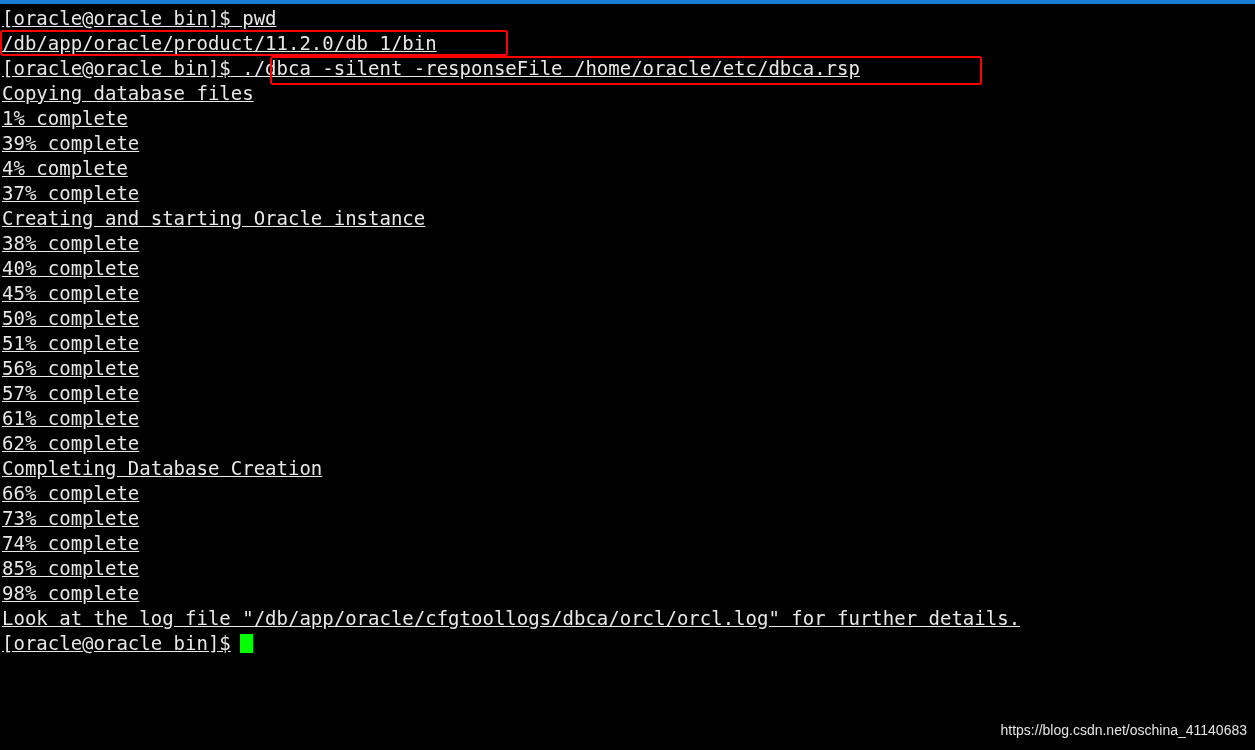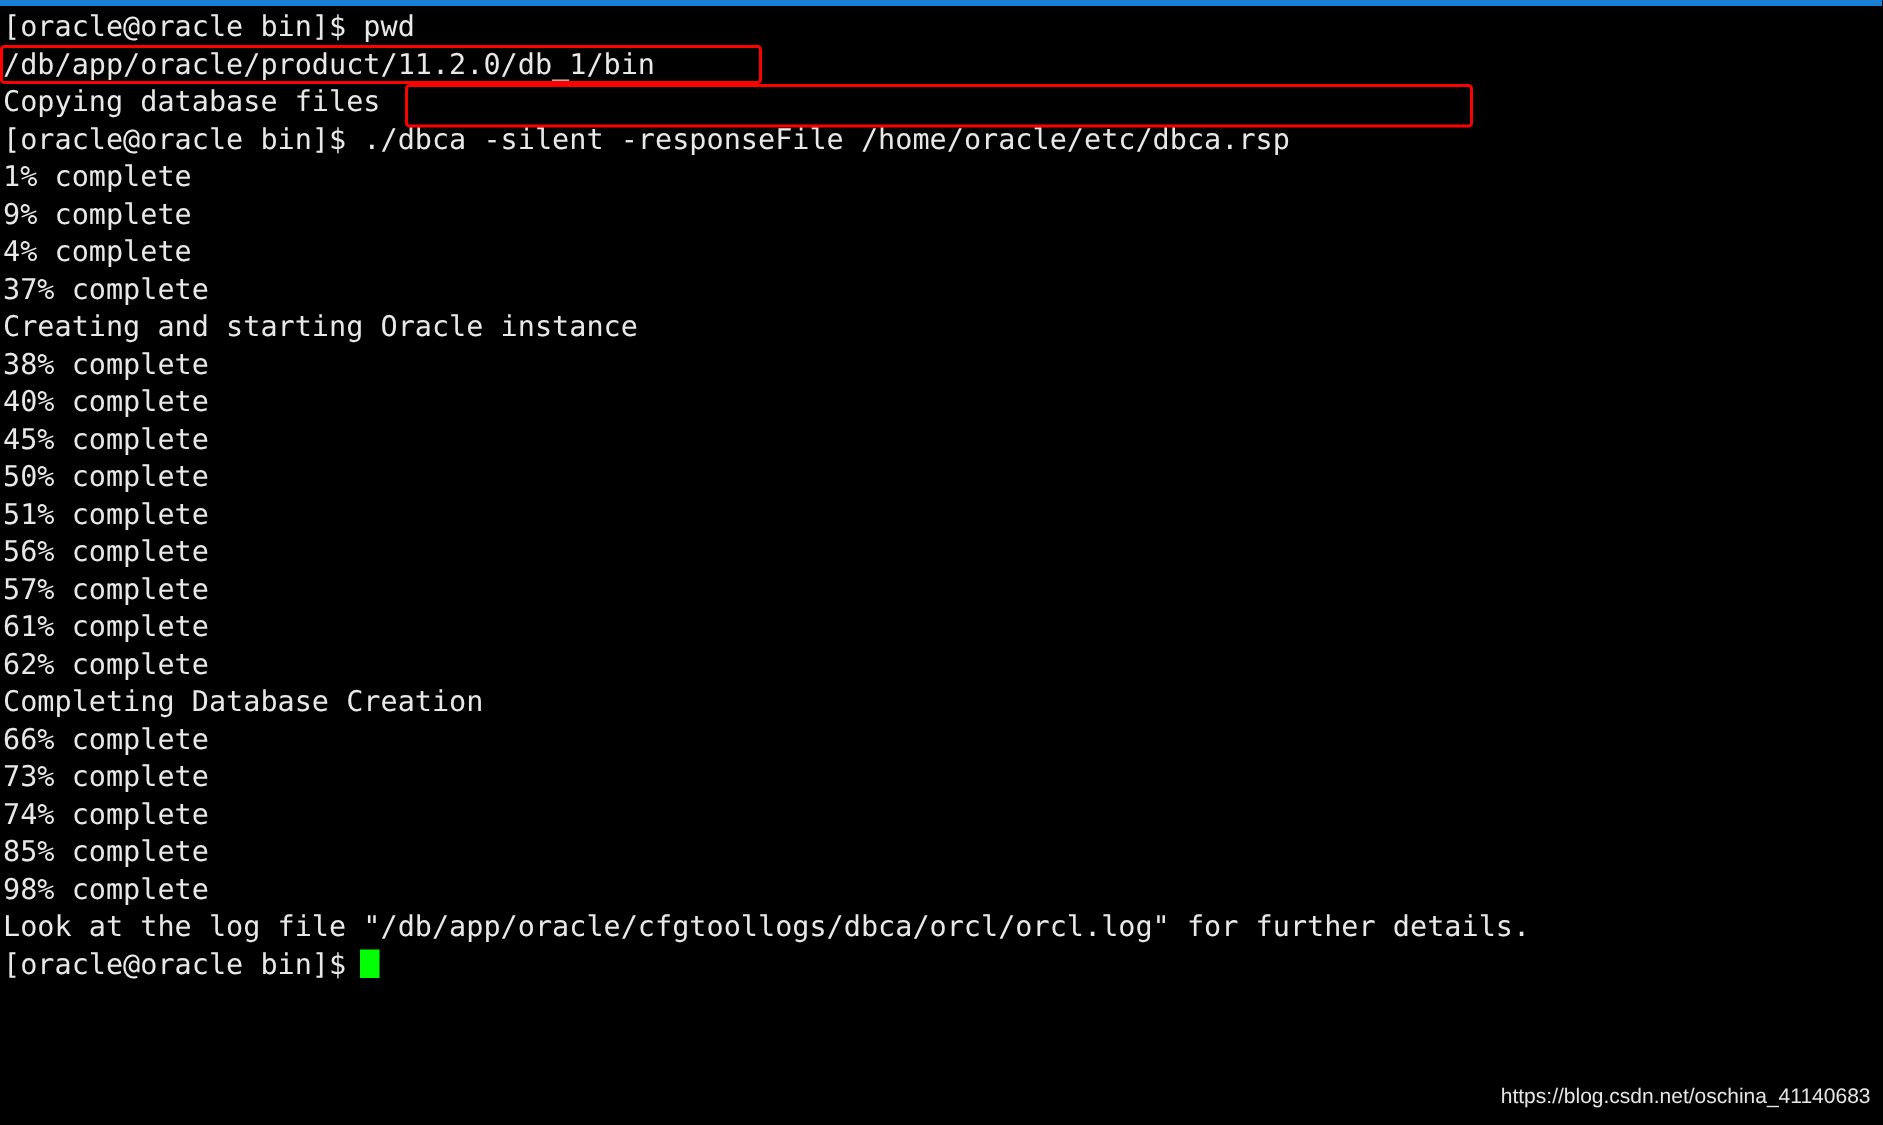--- a/index.html
+++ b/index.html
@@ -36,20 +36,21 @@
     position: relative;
     height: 25px;
     line-height: 25px;
     white-space: pre;
     font-size: 19px;
     letter-spacing: 0px;
     color: #e8e8e8;
   }
   .term-line .seg {
     white-space: pre;
+    text-decoration: underline;
   }
   
   .redbox {
     position: absolute;
     border: 2px solid #ff0000;
     border-radius: 3px;
     box-sizing: border-box;
     pointer-events: none;
   }
   #redbox-pwd-output {
@@ -86,24 +87,24 @@
 <body>
 
 <div id="terminal-window">
 
   <div id="top-accent-bar"></div>
 
   <div id="terminal-output">
 
   <div class="term-line"><span class="seg">[oracle@oracle bin]$</span><span class="seg"> pwd</span></div>
       <div class="term-line"><span class="seg">/db/app/oracle/product/11.2.0/db_1/bin</span></div>
+      <div class="term-line"><span class="seg">[oracle@oracle bin]$</span><span class="seg"> ./dbca -silent -responseFile /home/oracle/etc/dbca.rsp</span></div>
       <div class="term-line"><span class="seg">Copying database files</span></div>
-      <div class="term-line"><span class="seg">[oracle@oracle bin]$</span><span class="seg"> ./dbca -silent -responseFile /home/oracle/etc/dbca.rsp</span></div>
       <div class="term-line"><span class="seg">1% complete</span></div>
-      <div class="term-line"><span class="seg">9% complete</span></div>
+      <div class="term-line"><span class="seg">39% complete</span></div>
       <div class="term-line"><span class="seg">4% complete</span></div>
       <div class="term-line"><span class="seg">37% complete</span></div>
       <div class="term-line"><span class="seg">Creating and starting Oracle instance</span></div>
       <div class="term-line"><span class="seg">38% complete</span></div>
       <div class="term-line"><span class="seg">40% complete</span></div>
       <div class="term-line"><span class="seg">45% complete</span></div>
       <div class="term-line"><span class="seg">50% complete</span></div>
       <div class="term-line"><span class="seg">51% complete</span></div>
       <div class="term-line"><span class="seg">56% complete</span></div>
       <div class="term-line"><span class="seg">57% complete</span></div>

